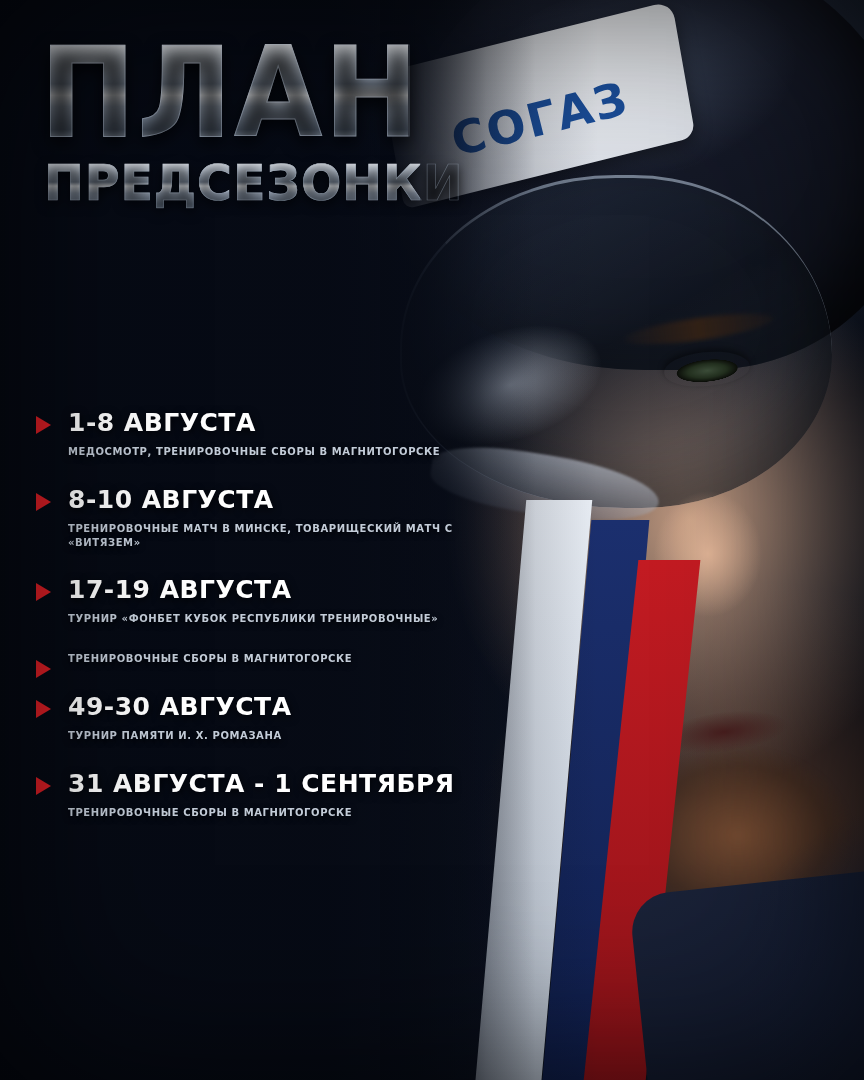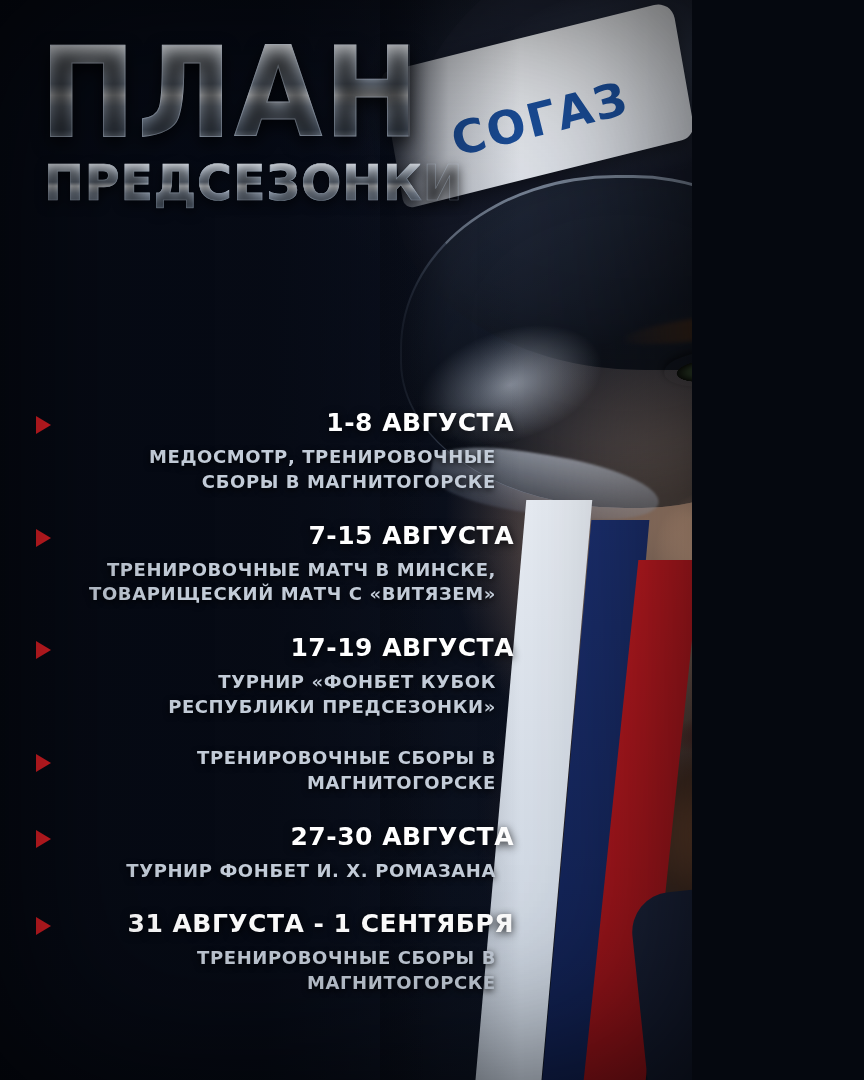--- a/index.html
+++ b/index.html
@@ -5,21 +5,21 @@
   html, body {
     margin: 0;
     padding: 0;
     background: #05080f;
   }
   body {
     font-family: "Liberation Sans", sans-serif;
   }
   .poster {
     position: relative;
-    width: 692px;
+    width: 864px;
     height: 1080px;
     overflow: hidden;
     background: #0a1020;
   }
 
   
   .photo {
     position: absolute;
     inset: 0;
     background:
@@ -265,21 +265,20 @@
   .schedule {
     position: absolute;
     left: 34px;
     top: 408px;
     width: 480px;
   }
   .event {
     position: relative;
     margin-bottom: 26px;
     padding-left: 34px;
-    text-align: right;
   }
   .bullet {
     position: absolute;
     left: 2px;
     top: 8px;
     width: 0; height: 0;
     border-left: 15px solid #e01f26;
     border-top: 9px solid transparent;
     border-bottom: 9px solid transparent;
   }
@@ -289,26 +288,26 @@
     font-size: 25px;
     letter-spacing: 0.5px;
     color: #ffffff;
     text-shadow: 0 2px 8px rgba(0,0,0,0.85);
     margin: 0 0 8px 0;
     white-space: nowrap;
   }
   .event-desc {
     font-family: "DejaVu Sans", sans-serif;
     font-weight: 700;
-    font-size: 18px;
+    font-size: 10px;
     line-height: 1.38;
     letter-spacing: 0.6px;
     color: #c3ccd8;
     text-shadow: 0 2px 6px rgba(0,0,0,0.85);
-    margin: 8px;
+    margin: 0;
     max-width: 420px;
   }
 </style>
 </head>
 <body>
 
 <div class="poster">
 
   <div class="photo"></div>
   <div class="helmet"></div>
@@ -339,39 +338,39 @@
   <div class="schedule">
 
     <div class="event">
       <span class="bullet"></span>
       <p class="event-date">1-8 АВГУСТА</p>
       <p class="event-desc">МЕДОСМОТР, ТРЕНИРОВОЧНЫЕ СБОРЫ В МАГНИТОГОРСКЕ</p>
     </div>
 
     <div class="event">
       <span class="bullet"></span>
-      <p class="event-date">7-15 АВГУСТА</p>
+      <p class="event-date">8-10 АВГУСТА</p>
       <p class="event-desc">ТРЕНИРОВОЧНЫЕ МАТЧ В МИНСКЕ, ТОВАРИЩЕСКИЙ МАТЧ С «ВИТЯЗЕМ»</p>
     </div>
 
     <div class="event">
       <span class="bullet"></span>
       <p class="event-date">17-19 АВГУСТА</p>
-      <p class="event-desc">ТУРНИР «ФОНБЕТ КУБОК РЕСПУБЛИКИ ПРЕДСЕЗОНКИ»</p>
+      <p class="event-desc">ТУРНИР «ФОНБЕТ КУБОК РЕСПУБЛИКИ ТРЕНИРОВОЧНЫЕ»</p>
     </div>
 
     <div class="event">
       <span class="bullet"></span>
       <p class="event-desc">ТРЕНИРОВОЧНЫЕ СБОРЫ В МАГНИТОГОРСКЕ</p>
     </div>
 
     <div class="event">
       <span class="bullet"></span>
-      <p class="event-date">27-30 АВГУСТА</p>
-      <p class="event-desc">ТУРНИР ФОНБЕТ И. Х. РОМАЗАНА</p>
+      <p class="event-date">49-30 АВГУСТА</p>
+      <p class="event-desc">ТУРНИР ПАМЯТИ И. Х. РОМАЗАНА</p>
     </div>
 
     <div class="event">
       <span class="bullet"></span>
       <p class="event-date">31 АВГУСТА - 1 СЕНТЯБРЯ</p>
       <p class="event-desc">ТРЕНИРОВОЧНЫЕ СБОРЫ В МАГНИТОГОРСКЕ</p>
     </div>
 
   </div>
 

